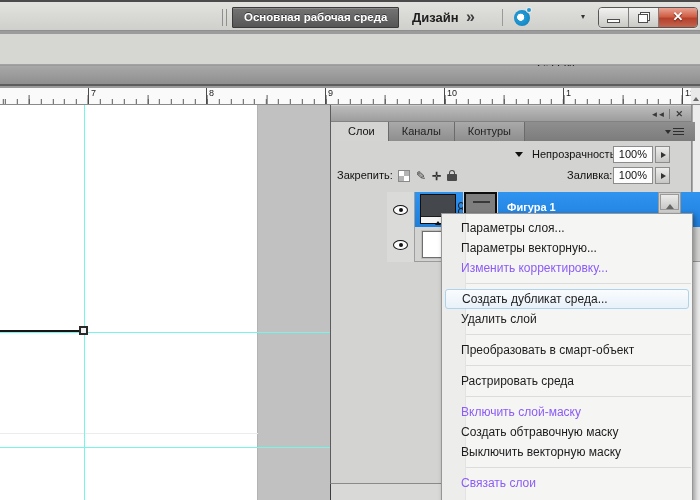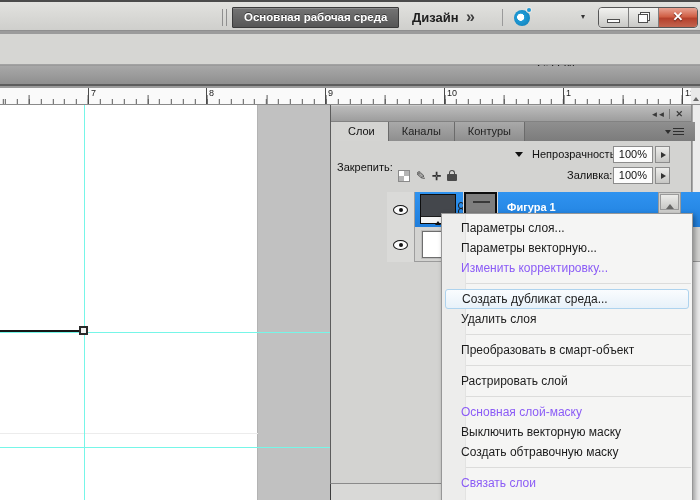--- a/index.html
+++ b/index.html
@@ -217,21 +217,21 @@
     <div class="panel-menu-btn">
       <span class="tri"></span>
         <span class="bars"></span>
     </div>
 
     <div class="controls">
       <span class="dd" style="position:absolute; left:184px; top:11px; border:4px solid transparent; border-top:5px solid #111;"></span>
       <div class="ctl-label" style="left:201px; top:7px;">Непрозрачность:</div>
       <div class="val-box" style="left:282px; top:5px;">100%</div>
       <div class="arrow-btn" style="left:324px; top:5px;"></div>
-      <div class="ctl-label" style="left:6px; top:20px;">Закрепить:</div>
+      <div class="ctl-label" style="left:6px; top:28px;">Закрепить:</div>
       <div class="lock-icons">
         <span class="checker"></span>
         <span class="brush-glyph">✎</span>
         <span class="move-glyph">✛</span>
         <span class="padlock"></span>
       </div>
       <div class="ctl-label" style="left:236px; top:28px;">Заливка:</div>
       <div class="val-box" style="left:282px; top:26px;">100%</div>
       <div class="arrow-btn" style="left:324px; top:26px;"></div>
     </div>
@@ -263,26 +263,26 @@
     </div>
   </div>
 
   <div class="ctx-menu">
     <div class="ctx-gutter"></div>
     <div class="mi">Параметры слоя...</div>
     <div class="mi">Параметры векторную...</div>
     <div class="mi disabled">Изменить корректировку...</div>
     <div class="msep"></div>
     <div class="mi hilite">Создать дубликат среда...</div>
-    <div class="mi">Удалить слоя</div>
+    <div class="mi">Удалить слой</div>
     <div class="msep"></div>
     <div class="mi">Преобразовать в смарт-объект</div>
     <div class="msep"></div>
-    <div class="mi">Растрировать слой</div>
-    <div class="msep"></div>
-    <div class="mi disabled">Основная слой-маску</div>
+    <div class="mi">Растрировать среда</div>
+    <div class="msep"></div>
+    <div class="mi disabled">Включить слой-маску</div>
+    <div class="mi">Создать обтравочную маску</div>
     <div class="mi">Выключить векторную маску</div>
-    <div class="mi">Создать обтравочную маску</div>
     <div class="msep"></div>
     <div class="mi disabled">Связать слои</div>
   </div>
 
 </div>
 
 </body></html>

